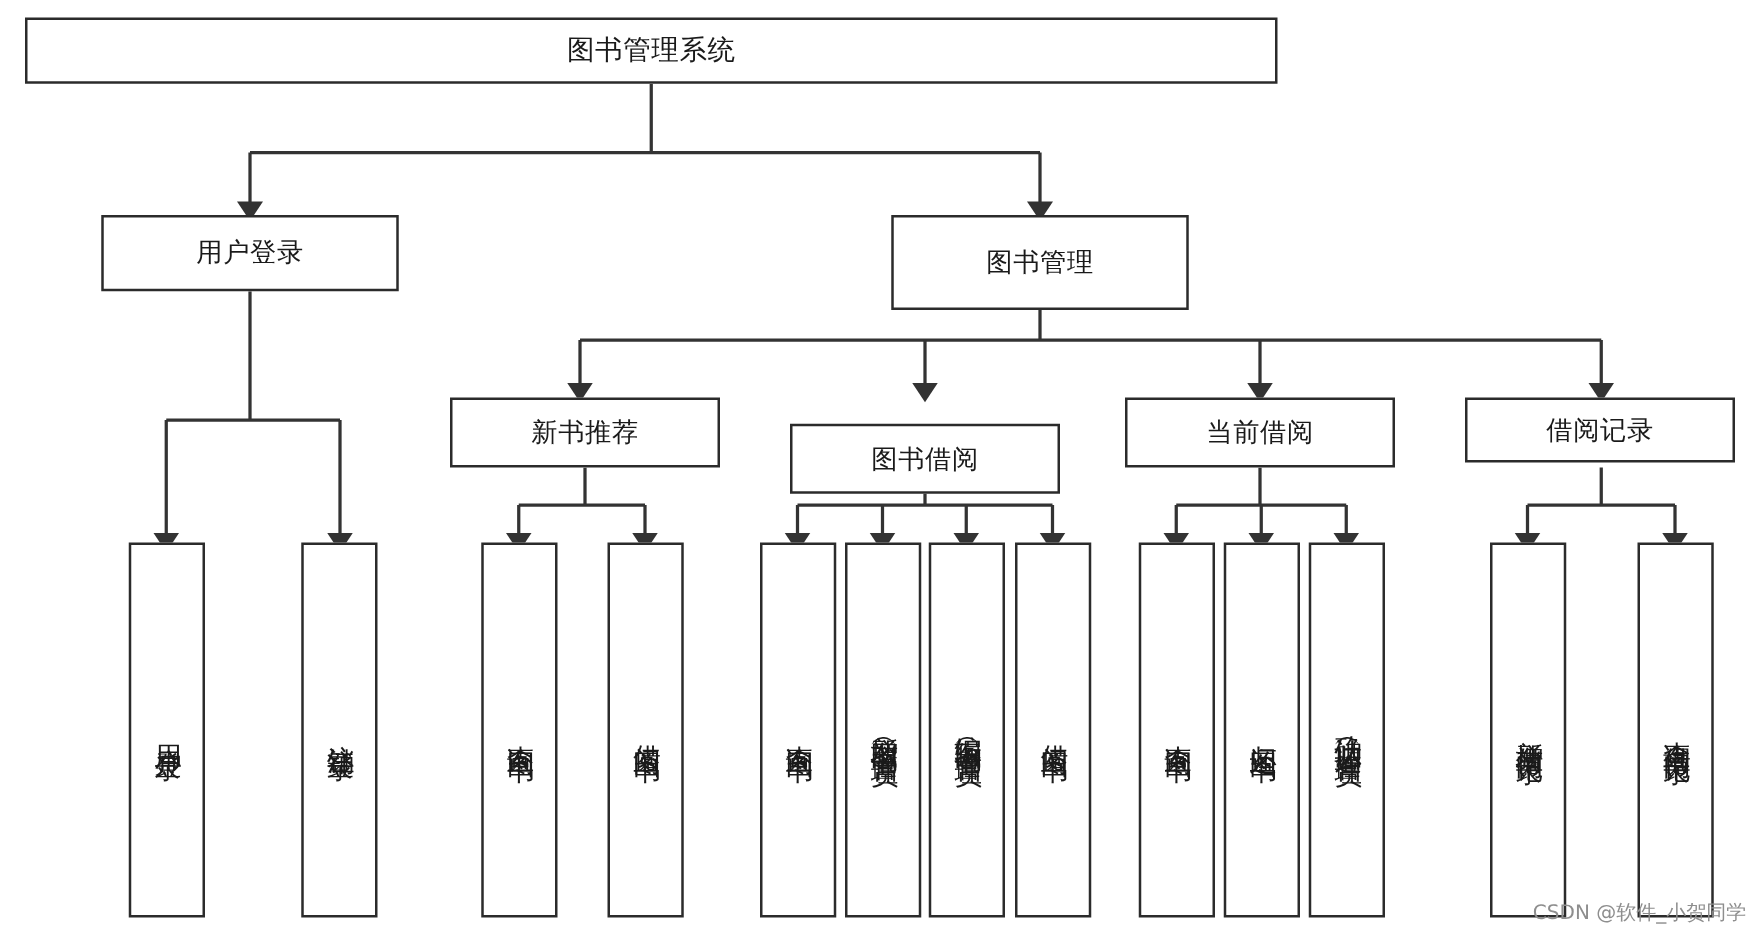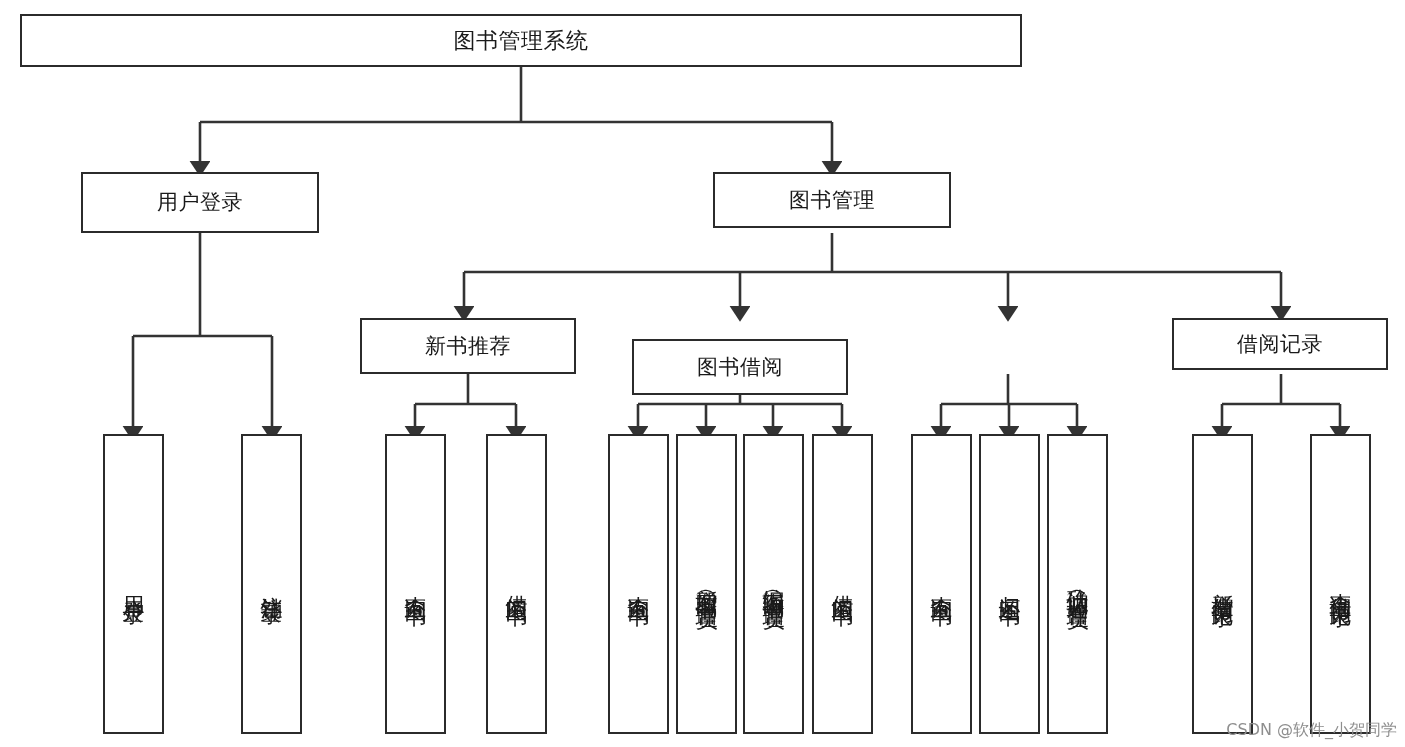--- a/index.html
+++ b/index.html
@@ -127,32 +127,35 @@
   </svg>
 
   <div class="node h root" style="left:20px; top:14px; width:1002px; height:53px;">
     <span class="lbl">图书管理系统</span>
   </div>
 
   <div class="node h" style="left:81px; top:172px; width:238px; height:61px;">
     <span class="lbl">用户登录</span>
   </div>
 
-  <div class="node h" style="left:713px; top:172px; width:238px; height:56px;">
+  <div class="node h" style="left:713px; top:172px; width:238px; height:76px;">
     <span class="lbl">图书管理</span>
   </div>
 
   <div class="node h" style="left:360px; top:318px; width:216px; height:56px;font-family:Liberation Serif, serif;">
     <span class="lbl">新书推荐</span>
   </div>
 
   <div class="node h" style="left:632px; top:318px; width:216px; height:56px;margin-top:21px;">
     <span class="lbl">图书借阅</span>
   </div>
 
+  <div class="node h" style="left:900px; top:318px; width:216px; height:56px;">
+    <span class="lbl">当前借阅</span>
+  </div>
 
   <div class="node h" style="left:1172px; top:318px; width:216px; height:52px;">
     <span class="lbl">借阅记录</span>
   </div>
 
   <div class="node v" style="left:103px; top:434px; width:61px; height:300px;">
     <span class="lbl">用户登录</span>
   </div>
 
   <div class="node v" style="left:241px; top:434px; width:61px; height:300px;">

